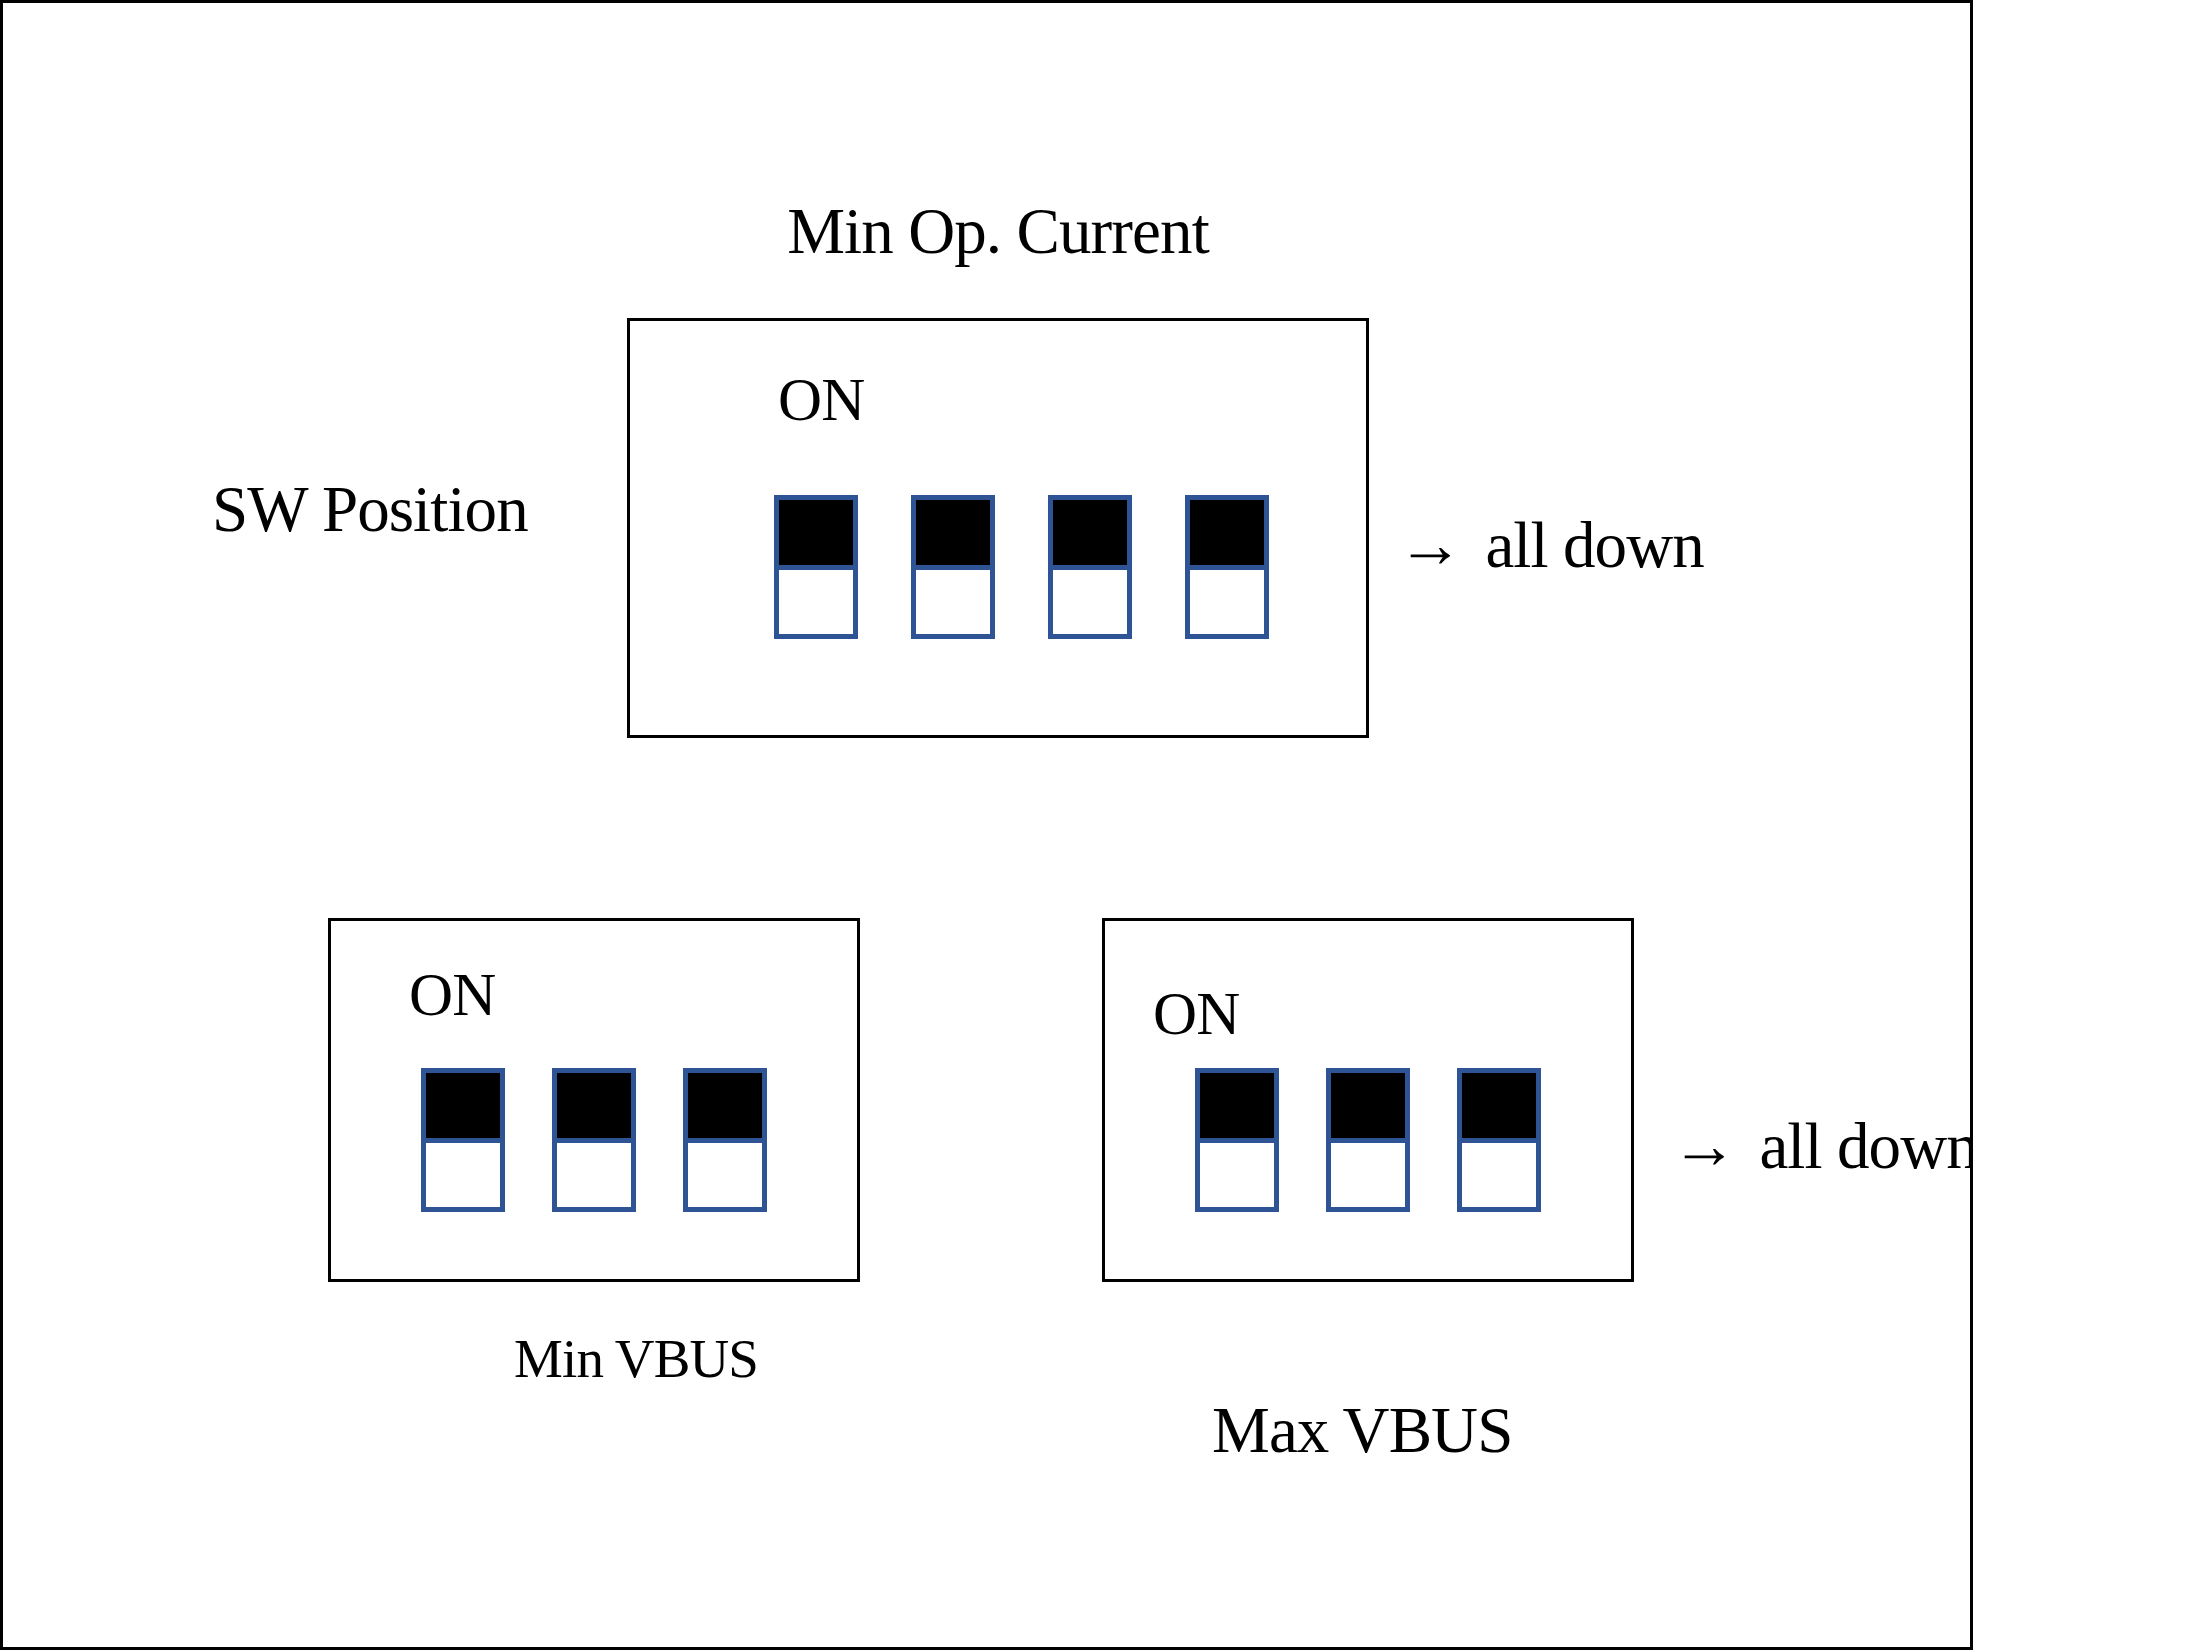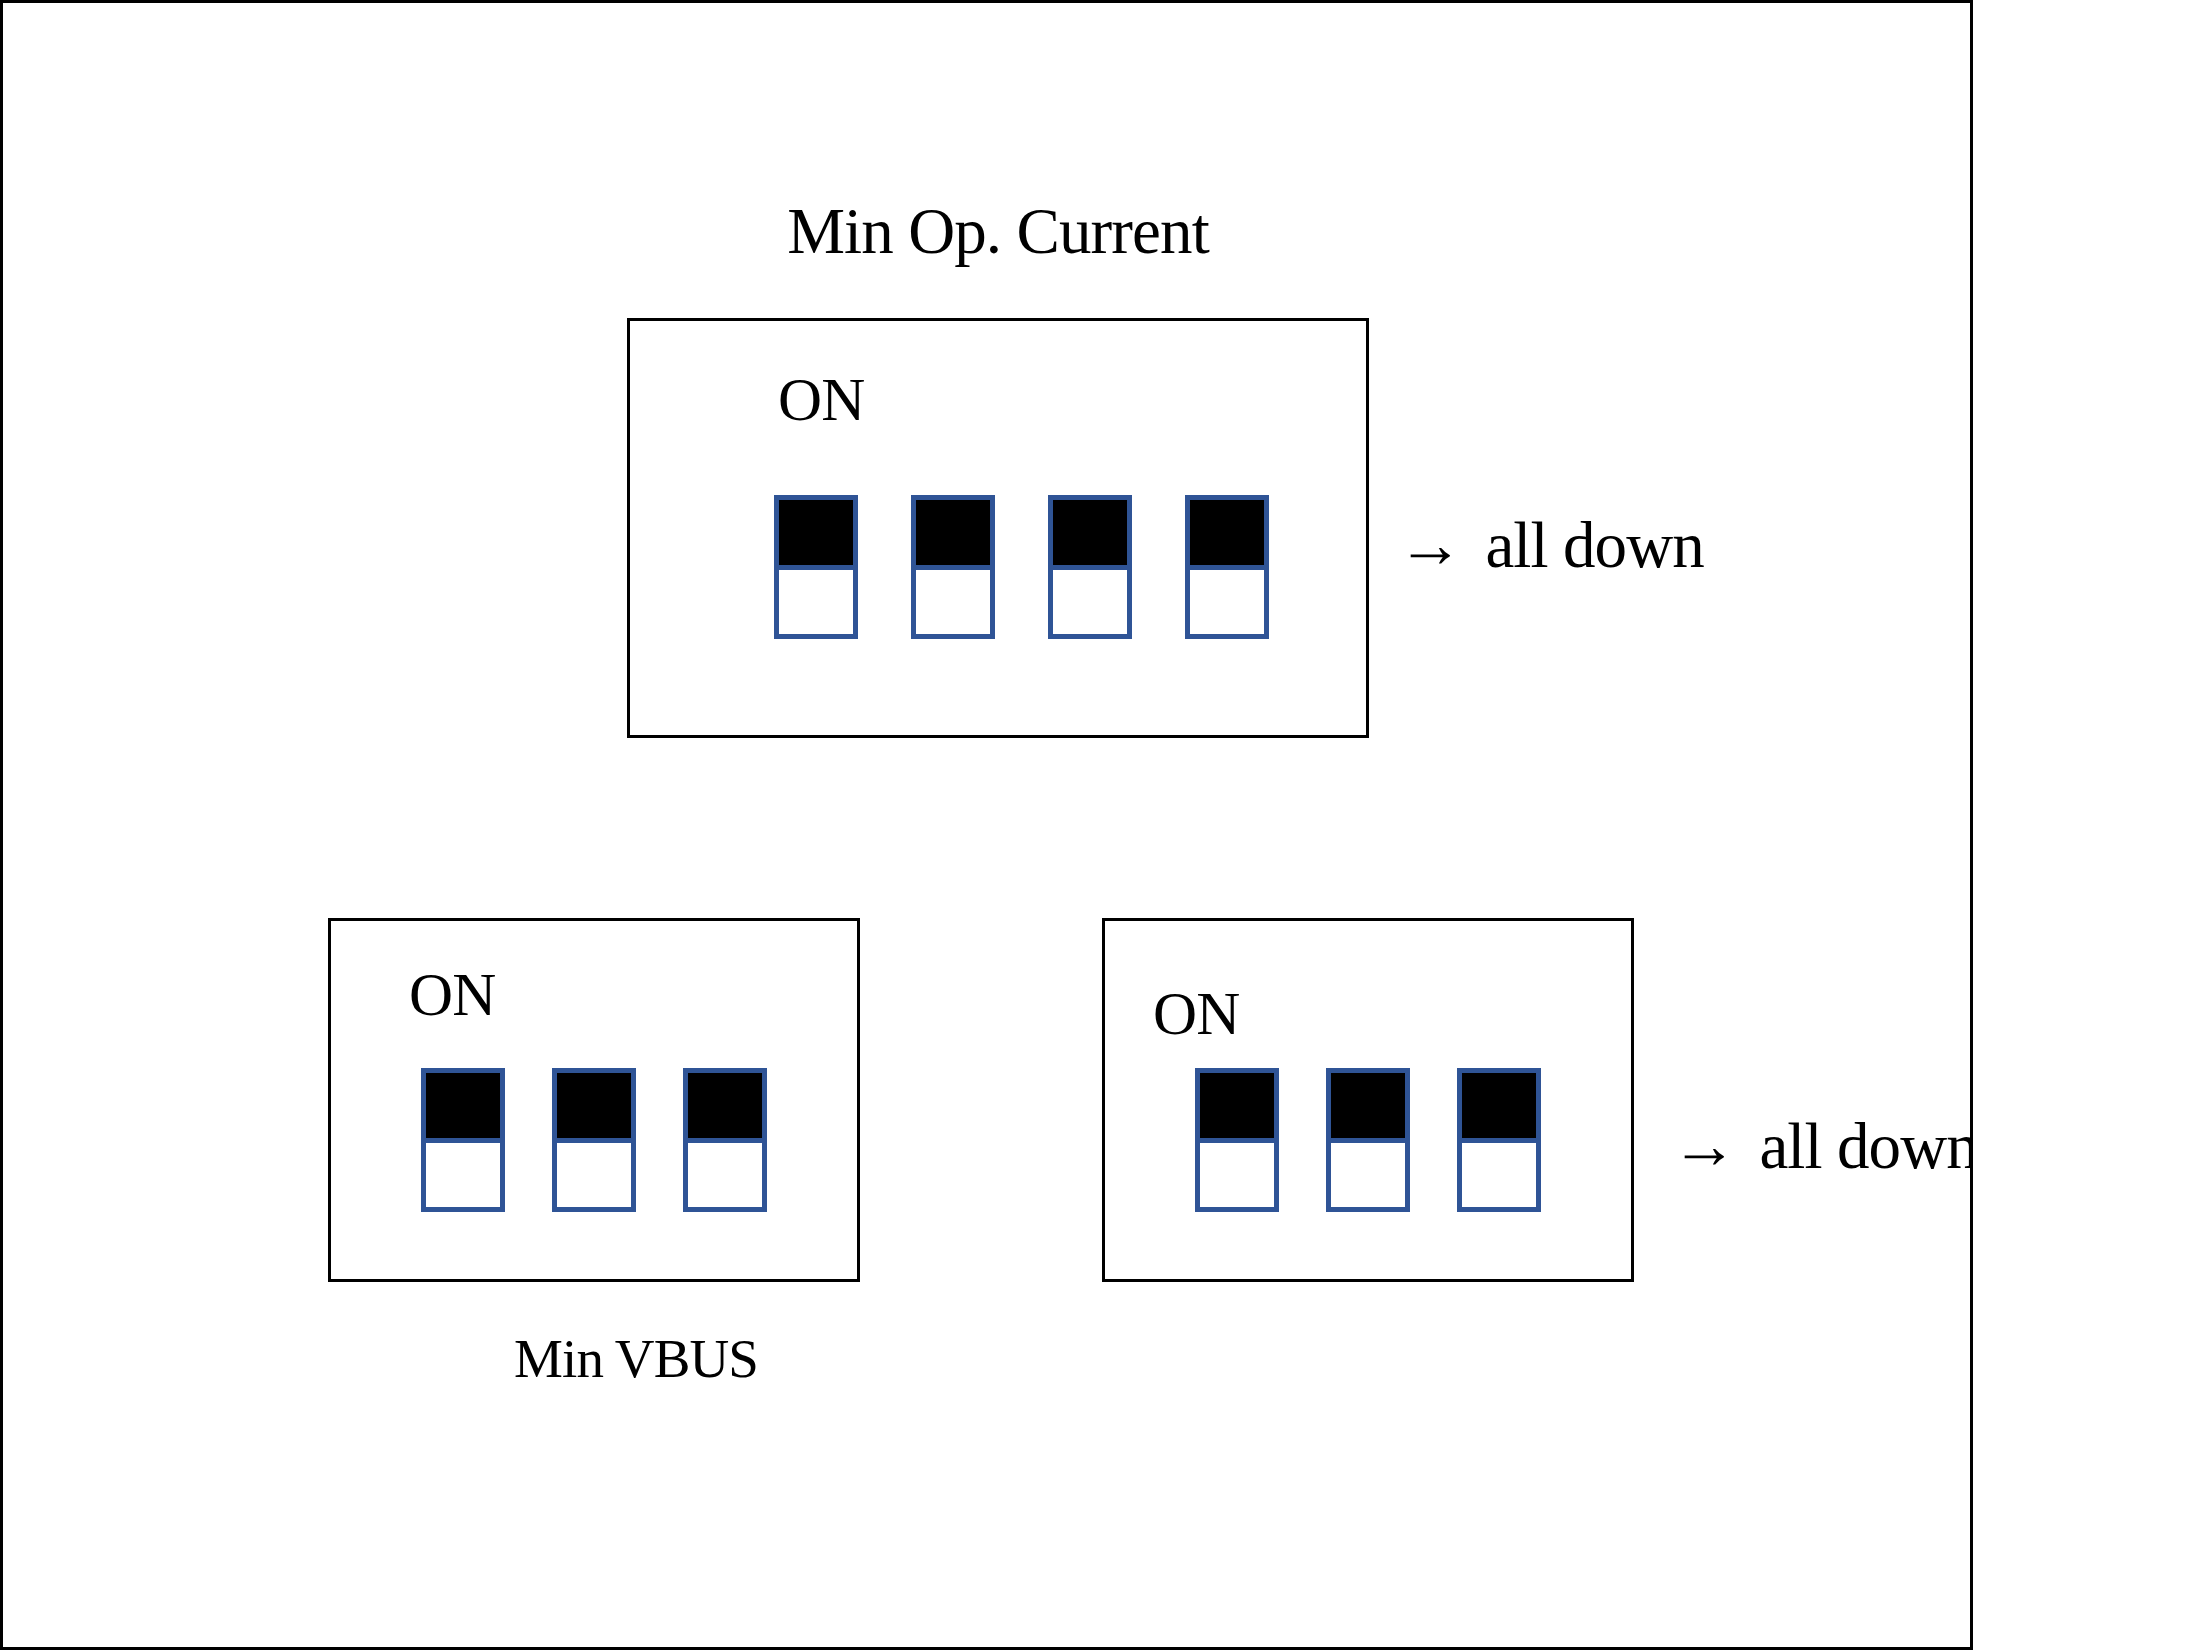--- a/index.html
+++ b/index.html
@@ -68,20 +68,21 @@
   .dip.down .dip-on-side  { background: var(--switch-on, #000); border-bottom: 5.3px solid var(--switch-border, #2F5496); }
   .dip.down .dip-off-side { background: var(--switch-off, #fff); }
 </style>
 </head>
 <body>
 
 <div class="canvas" style="--bg: #ffffff; --frame: #000000; --box-border: #000000; --text: #000000; --switch-border: #2F5496; --switch-on: #000000; --switch-off: #ffffff;">
 
   <div class="txt title">Min Op. Current</div>
 
+  <div class="txt sw-label">SW Position</div>
 
   <div class="panel-box box-top"></div>
 
   <div class="txt on-top">ON</div>
 
   <div class="dip-row row-top">
       <div class="dip down">
         <div class="dip-half dip-on-side"></div>
         <div class="dip-half dip-off-side"></div>
       </div>
@@ -136,19 +137,20 @@
       <div class="dip down">
         <div class="dip-half dip-on-side"></div>
         <div class="dip-half dip-off-side"></div>
       </div>
       <div class="dip down">
         <div class="dip-half dip-on-side"></div>
         <div class="dip-half dip-off-side"></div>
       </div>
     </div>
 
+  <div class="txt caption-max">Max VBUS</div>
 
   <div class="txt annot-bottom">
     <span class="arrow-glyph">→</span><span>all down</span>
   </div>
 
 </div>
 
 
 </body></html>

